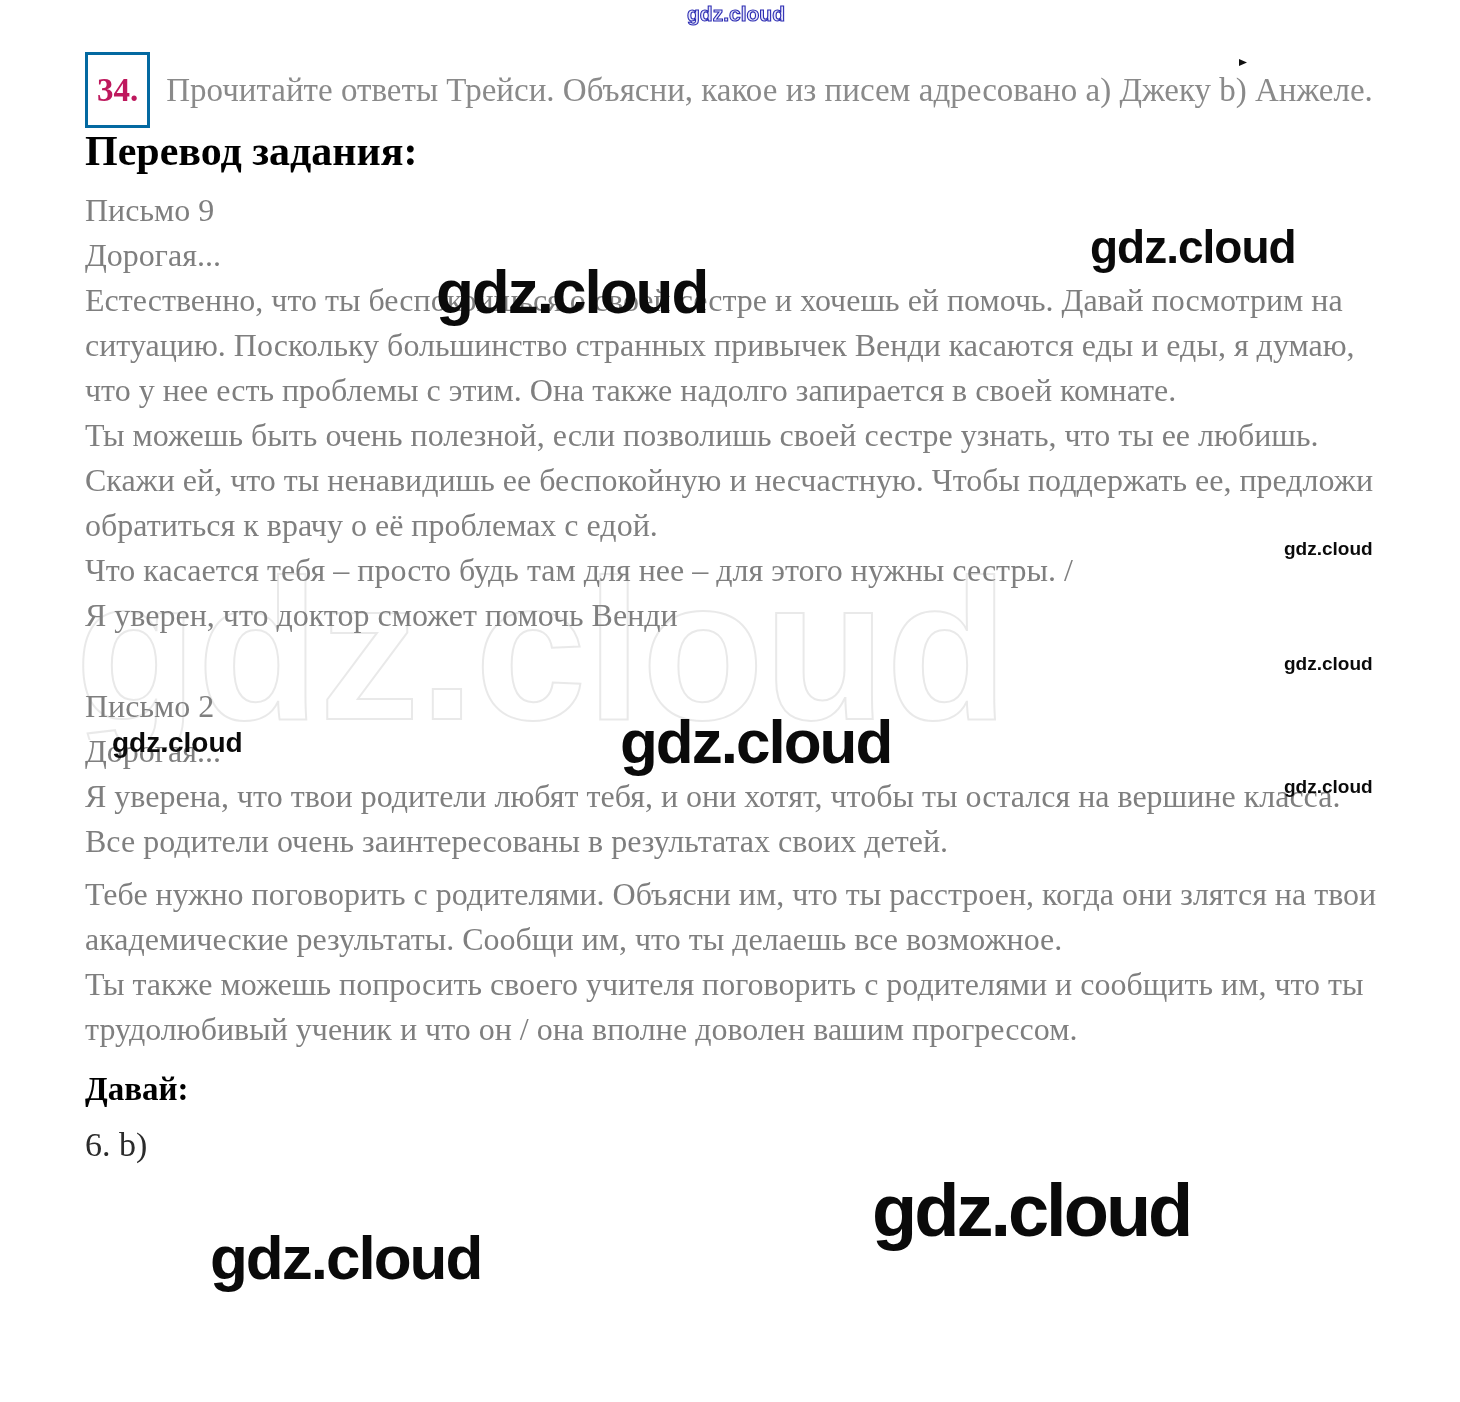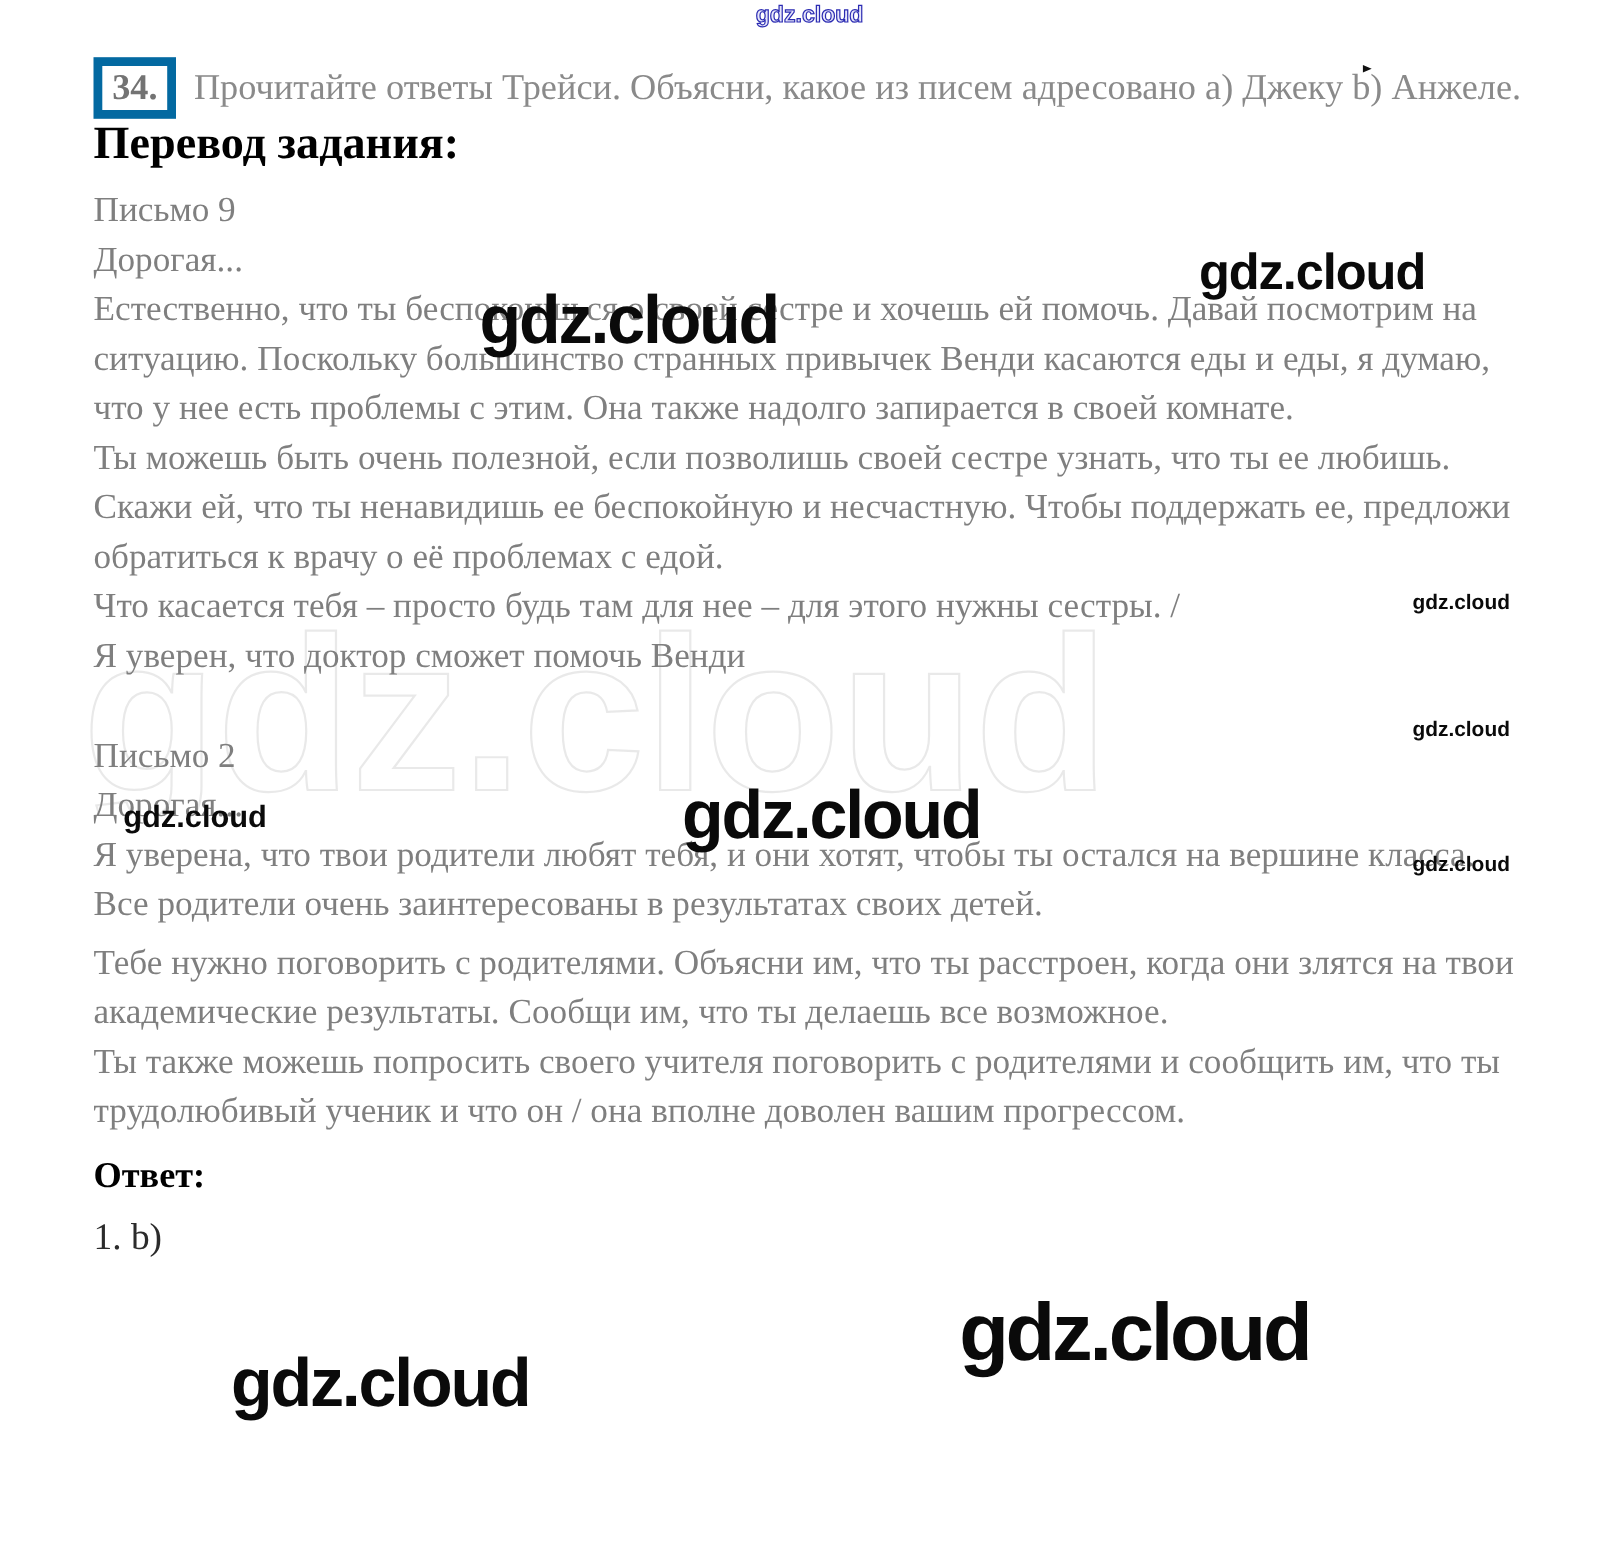--- a/index.html
+++ b/index.html
@@ -14,25 +14,25 @@
   
   .doc {
     position:absolute; left:85px; top:52px; width:1300px;
     z-index:1;
     color:#7f7f7f;
     font-size:32px; line-height:45px;
   }
   .task-row { color:#8a8a8a; font-size:33px; line-height:46px; }
   .task-num {
     display:inline-block;
-    border:8px solid #0369a1;
-    color:#737373;
+    border:3px solid #0369a1;
+    color:#be185d;
     font-weight:bold;
     font-size:33px; line-height:38px;
-    padding:1px 9px;
+    padding:16px 9px;
     margin-right:16px;
   }
   .heading {
     color:#000; font-weight:bold; font-size:42px; line-height:46px;
   }
   .letter { margin-top:14px; }
   .letter-2 { margin-top:46px; }
   .letter p { margin:0; }
   .letter .gap-top { margin-top:8px; }
   .answer-label {
@@ -103,23 +103,23 @@
   </div>
 
   <div class="letter letter-2">
     <p>Письмо 2</p>
     <p>Дорогая...</p>
     <p>Я уверена, что твои родители любят тебя, и они хотят, чтобы ты остался на вершине класса. Все родители очень заинтересованы в результатах своих детей.</p>
     <p class="gap-top">Тебе нужно поговорить с родителями. Объясни им, что ты расстроен, когда они злятся на твои академические результаты. Сообщи им, что ты делаешь все возможное.</p>
     <p>Ты также можешь попросить своего учителя поговорить с родителями и сообщить им, что ты трудолюбивый ученик и что он / она вполне доволен вашим прогрессом.</p>
   </div>
 
-  <div class="answer-label">Ответ:</div>
+  <div class="answer-label">Давай:</div>
   <div class="answers">
-    <div class="answer-item">1. b)</div>
+    <div class="answer-item">6. b)</div>
   </div>
 
 </div>
 
 <span class="cursor-icon">
   <svg width="14" height="26" viewBox="0 0 14 26" aria-hidden="true">
     <path d="M4 25 L4 3 L12 6.5 L4 10 Z" fill="#111"></path>
   </svg>
 </span>
 

